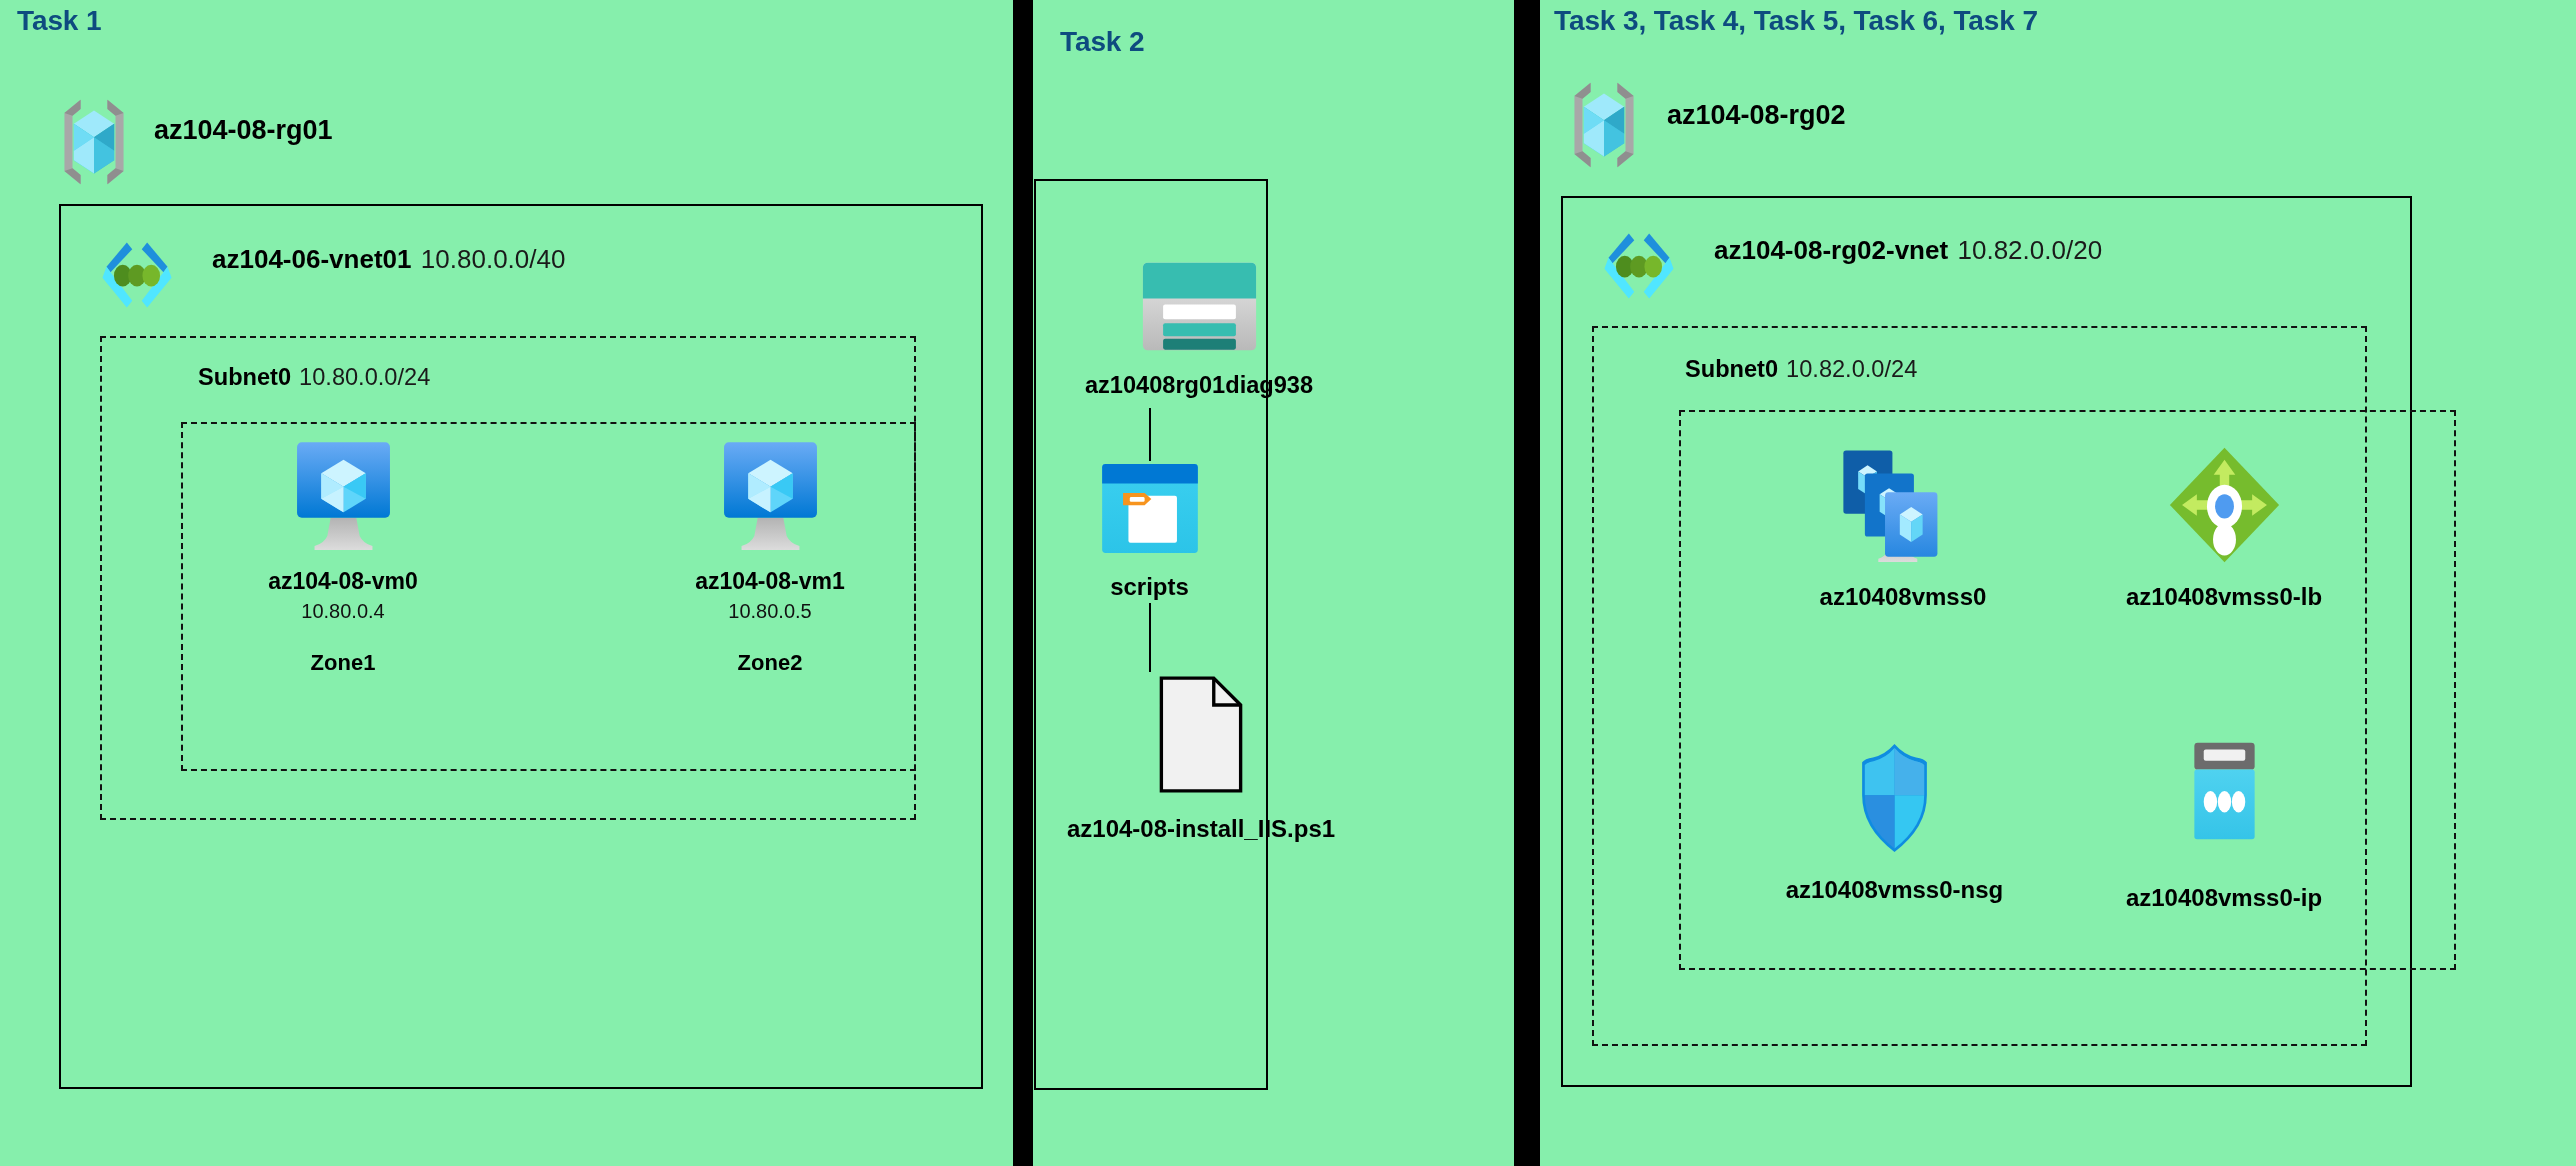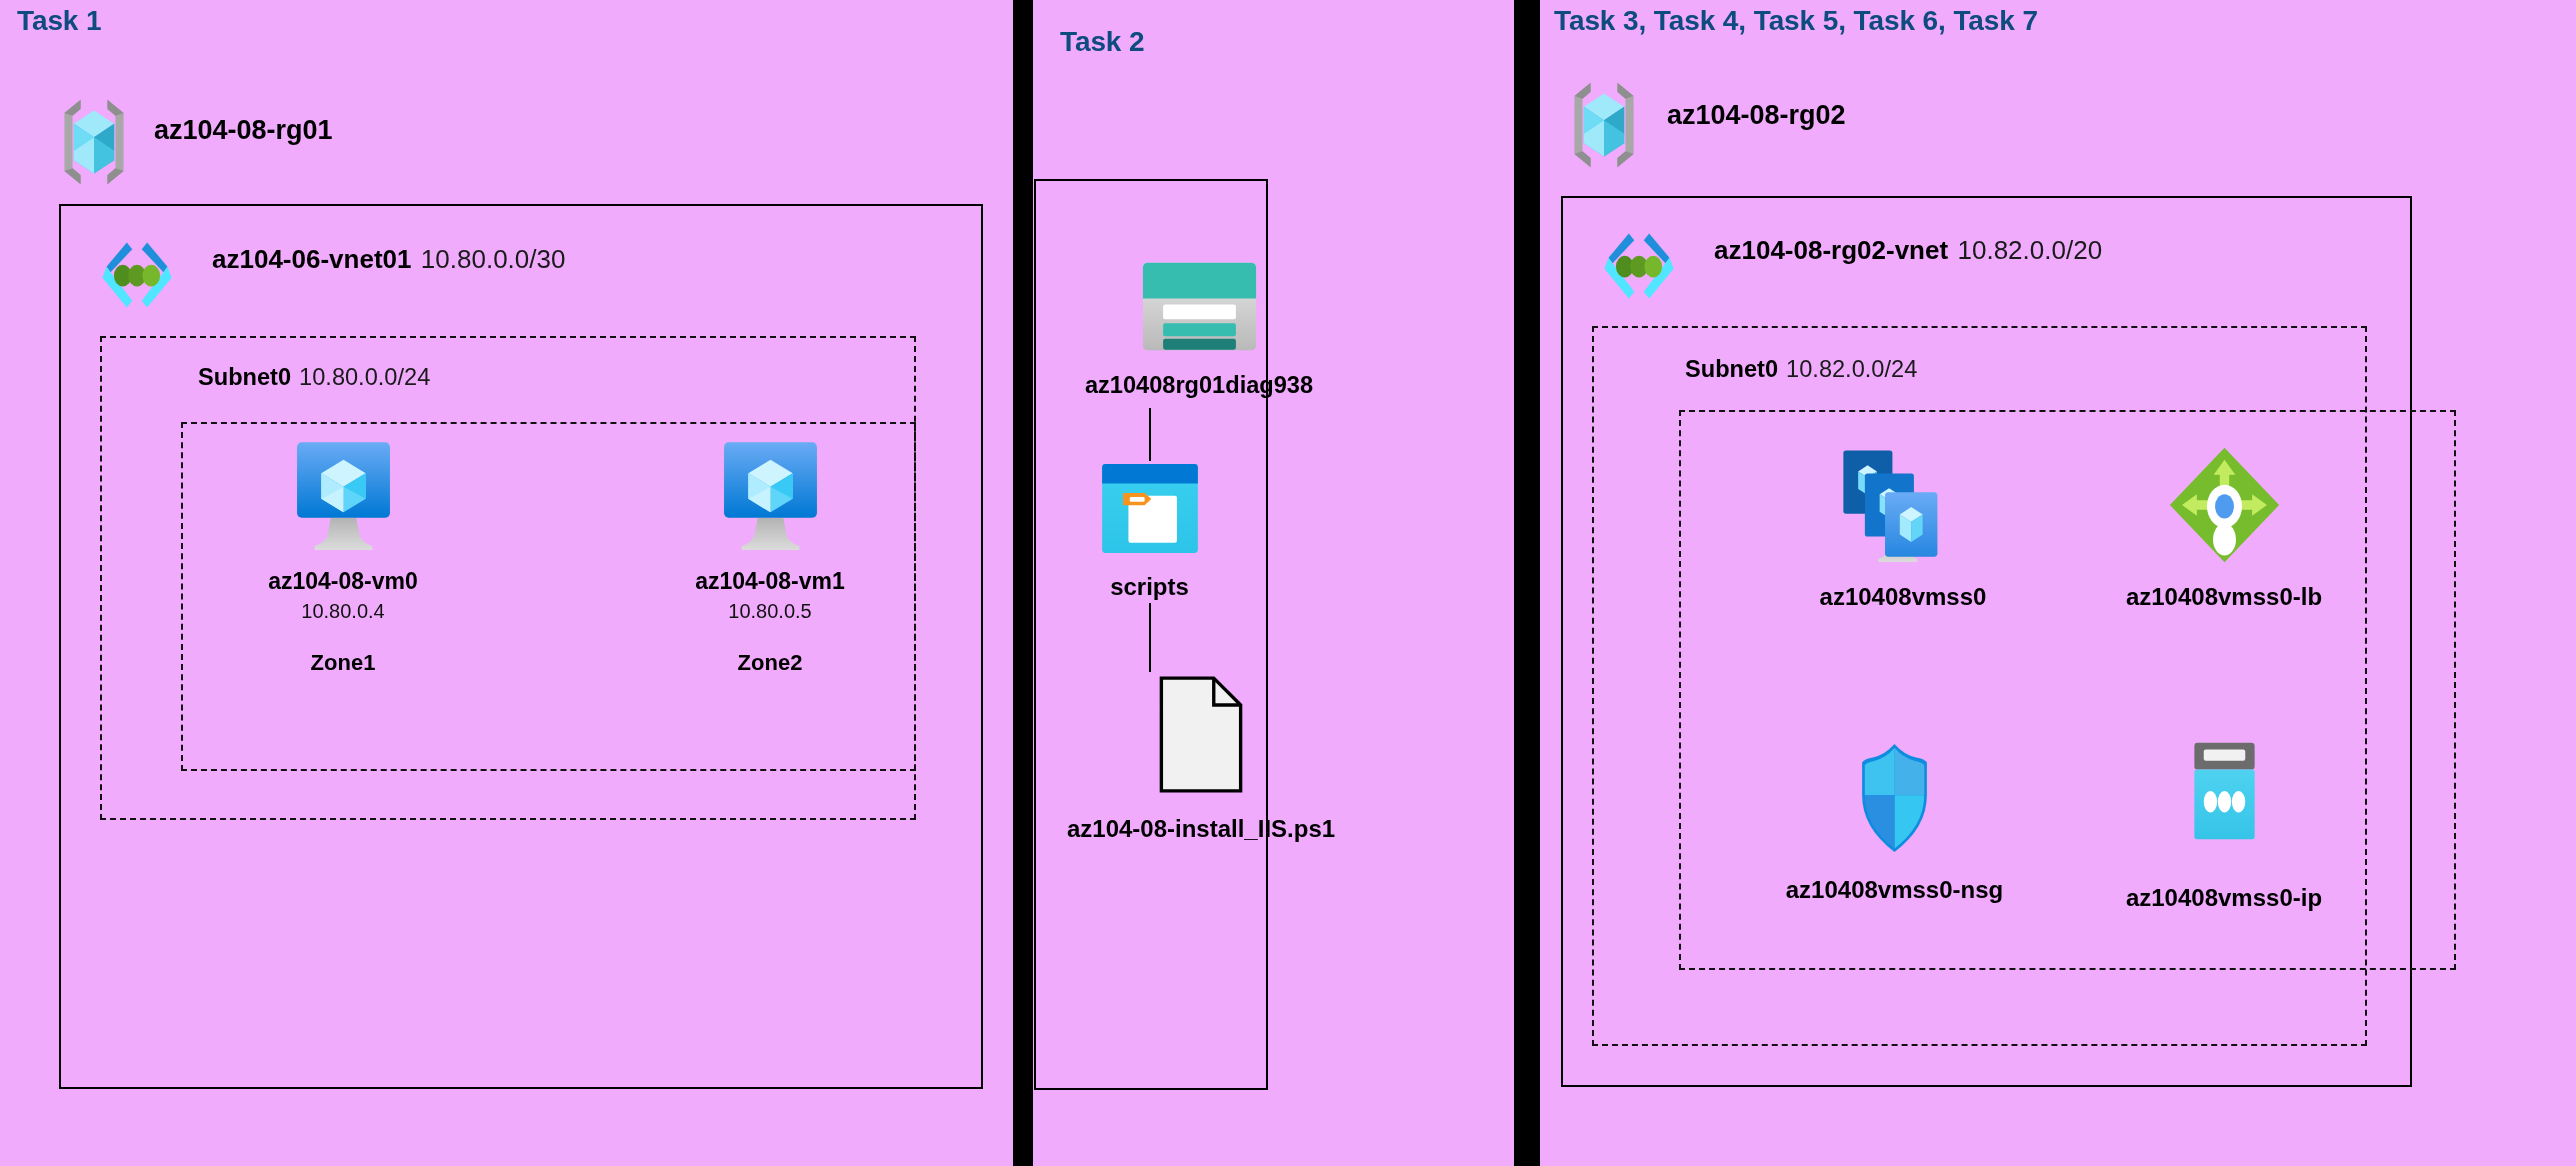--- a/index.html
+++ b/index.html
@@ -8,21 +8,21 @@
     padding: 0;
     background: #ffffff;
   }
   body {
     font-family: "Liberation Sans", sans-serif;
   }
   #canvas {
     position: relative;
     width: 2576px;
     height: 1166px;
-    background: #f0abfc;
+    background: #86efac;
     overflow: hidden;
   }
 
   
   .col-divider {
     position: absolute;
     top: 0;
     bottom: 0;
     background: #000000;
   }
@@ -165,21 +165,21 @@
       <path d="M14 44 L20 52 L52 94 L44 104 L8 60 Z" fill="#50e6ff"></path>
       <path d="M74 8 L66 18 L98 52 L104 44 Z" fill="#1f8fdc"></path>
       <path d="M104 44 L98 52 L66 94 L74 104 L110 60 Z" fill="#50e6ff"></path>
       <ellipse cx="38" cy="57" rx="13" ry="16" fill="#4e8d1e"></ellipse>
       <ellipse cx="59" cy="57" rx="13" ry="16" fill="#5e9a22"></ellipse>
       <ellipse cx="80" cy="57" rx="13" ry="16" fill="#77b72b"></ellipse>
     </svg>
   </div>
   <div class="hdr-row" style="left:212px; top:244px;text-align:right;">
     <span class="hdr-name">az104-06-vnet01</span>
-    <span class="hdr-cidr">10.80.0.0/30</span>
+    <span class="hdr-cidr">10.80.0.0/40</span>
   </div>
 
   <div class="dashed-box" style="left:100px; top:336px; width:816px; height:484px;"></div>
   <div class="subnet-hdr" style="left:198px; top:364px;">
     <span class="sn-name">Subnet0</span><span class="sn-cidr">10.80.0.0/24</span>
   </div>
 
   <div class="dashed-box" style="left:181px; top:422px; width:735px; height:349px;"></div>
 
   <div class="node" style="left:262px; top:438px; width:162px;">

